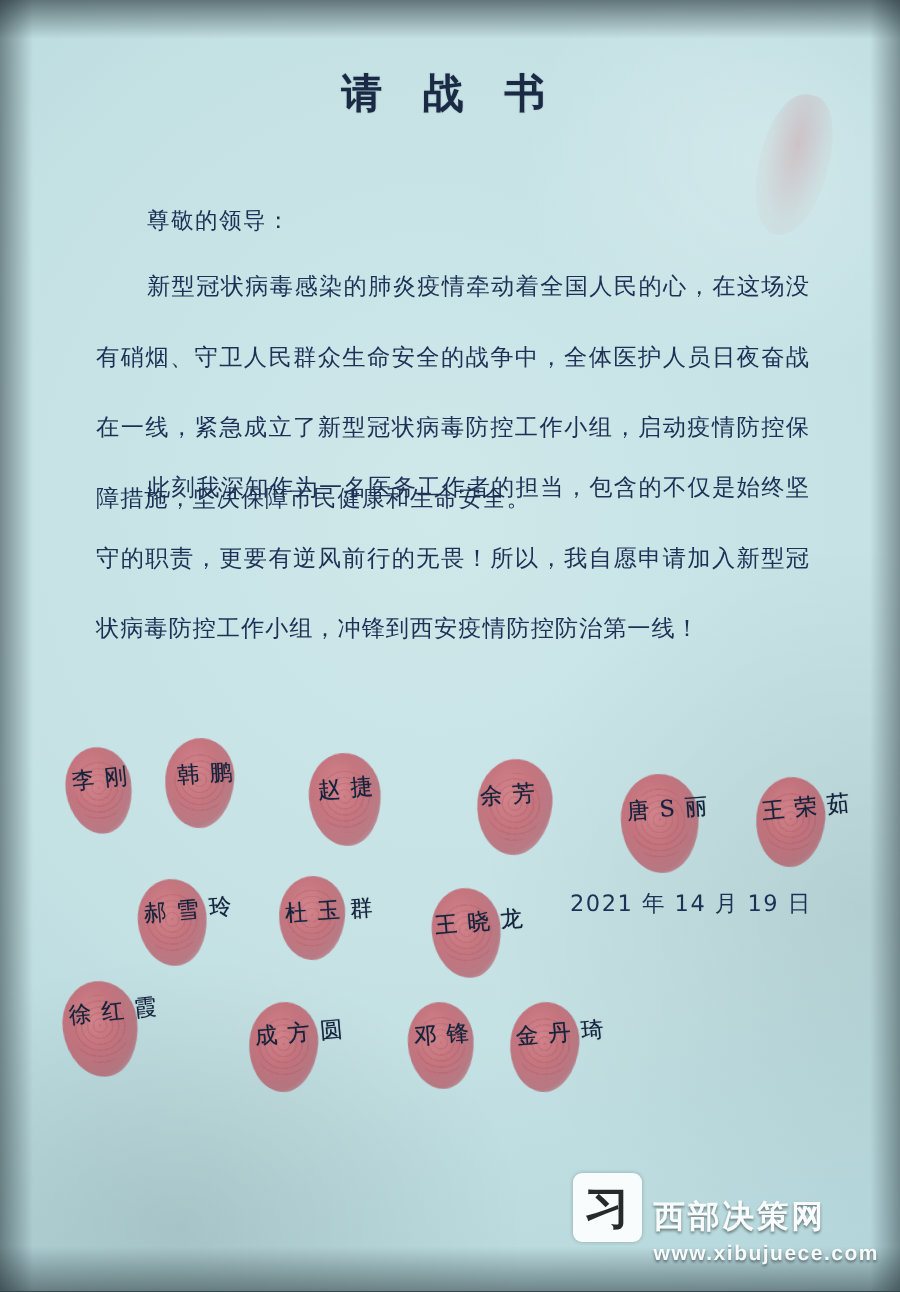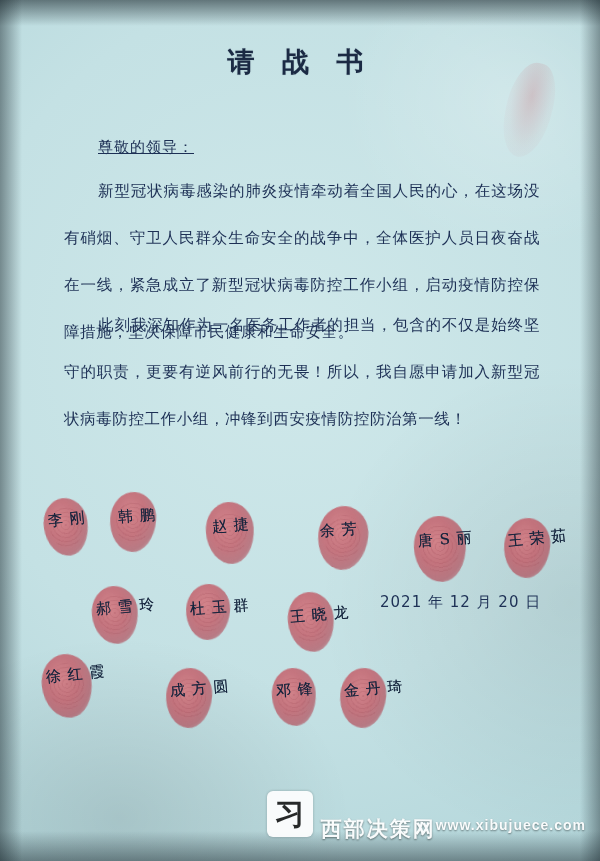--- a/index.html
+++ b/index.html
@@ -72,21 +72,20 @@
   }
 
   .salutation {
     position: absolute;
     top: 138px;
     left: 98px;
     font-family: "DejaVu Sans", sans-serif;
     font-size: 15px;
     color: #1d3055;
     letter-spacing: 1px;
-    text-decoration: underline;
   }
 
   .para {
     position: absolute;
     left: 64px;
     width: 476px;
     font-family: "DejaVu Sans", sans-serif;
     font-size: 15.5px;
     line-height: 47px;
     color: #1d3055;
@@ -154,20 +153,21 @@
     display: flex;
     align-items: center;
     justify-content: center;
     font-family: "DejaVu Serif", serif;
     font-size: 30px;
     font-weight: bold;
     box-shadow: 0 0 3px rgba(0,0,0,0.25);
   }
   #watermark .wm-text-block {
     display: flex;
+    flex-direction: column;
     margin-top: 30px;
   }
   #watermark .wm-name {
     font-family: "DejaVu Sans", sans-serif;
     font-size: 21px;
     font-weight: bold;
     color: #ffffff;
     letter-spacing: 2px;
     text-shadow: 0 1px 2px rgba(0,0,0,0.5);
   }
@@ -205,21 +205,21 @@
 
   <div class="smudge"></div>
 
   <div class="doc-title">请 战 书</div>
 
   <div class="salutation">尊敬的领导：</div>
 
   <div class="para" id="para1">新型冠状病毒感染的肺炎疫情牵动着全国人民的心，在这场没有硝烟、守卫人民群众生命安全的战争中，全体医护人员日夜奋战在一线，紧急成立了新型冠状病毒防控工作小组，启动疫情防控保障措施，坚决保障市民健康和生命安全。</div>
   <div class="para" id="para2">此刻我深知作为一名医务工作者的担当，包含的不仅是始终坚守的职责，更要有逆风前行的无畏！所以，我自愿申请加入新型冠状病毒防控工作小组，冲锋到西安疫情防控防治第一线！</div>
 
-  <div class="doc-date">2021 年 12 月 20 日</div>
+  <div class="doc-date">2021 年 14 月 19 日</div>
 
   <div id="fingerprint-layer">
       <div class="fingerprint" style="left: 44px; top: 498px; width: 44px; height: 58px; transform: rotate(-8deg);"></div>
       <div class="fingerprint" style="left: 110px; top: 492px; width: 46px; height: 60px; transform: rotate(4deg);"></div>
       <div class="fingerprint" style="left: 206px; top: 502px; width: 48px; height: 62px; transform: rotate(-4deg);"></div>
       <div class="fingerprint" style="left: 318px; top: 506px; width: 50px; height: 64px; transform: rotate(6deg);"></div>
       <div class="fingerprint" style="left: 414px; top: 516px; width: 52px; height: 66px; transform: rotate(-3deg);"></div>
       <div class="fingerprint" style="left: 504px; top: 518px; width: 46px; height: 60px; transform: rotate(5deg);"></div>
       <div class="fingerprint" style="left: 92px; top: 586px; width: 46px; height: 58px; transform: rotate(-5deg);"></div>
       <div class="fingerprint" style="left: 186px; top: 584px; width: 44px; height: 56px; transform: rotate(3deg);"></div>

